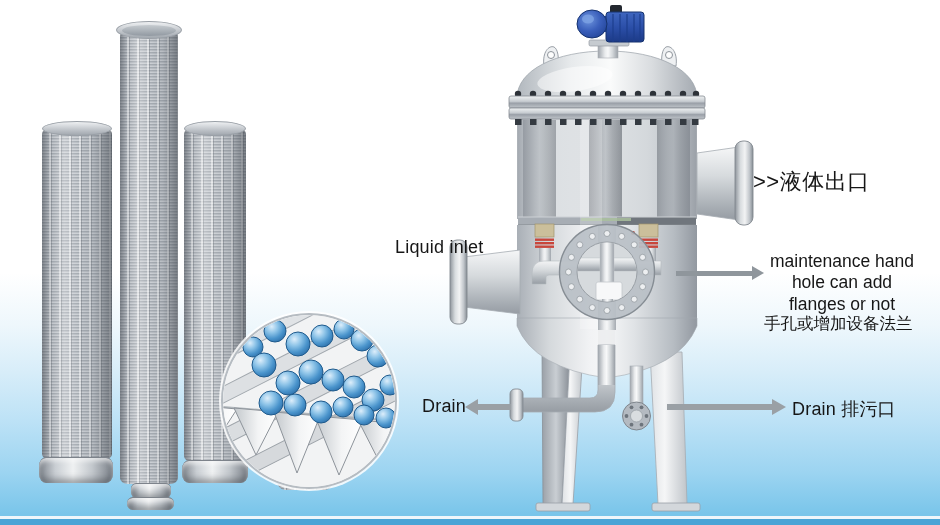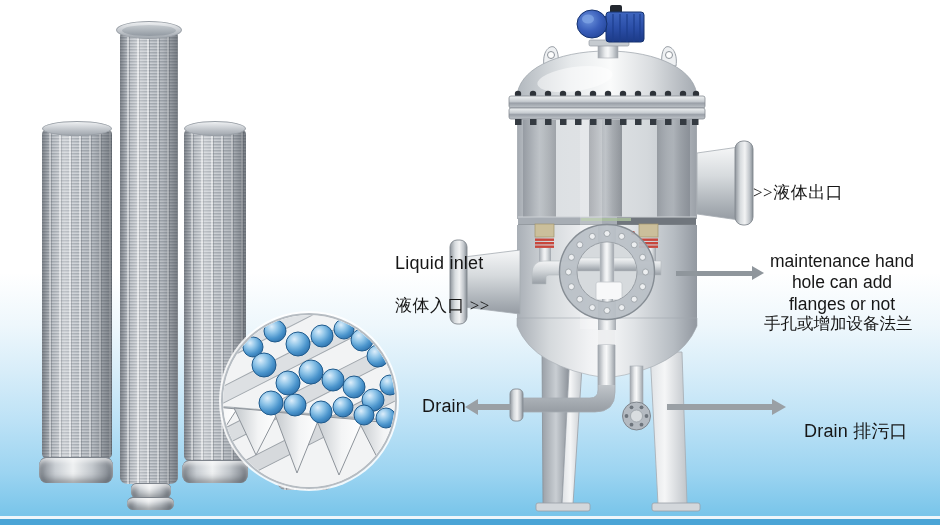--- a/index.html
+++ b/index.html
@@ -27,21 +27,21 @@
     background:linear-gradient(180deg,#c6cbd0,#9199a1);
   }
   .cart-foot{
     position:absolute;border-radius:7px/9px;border-top:1px solid #7d838b;box-sizing:border-box;
     background:linear-gradient(90deg,#7e848c,#c9ced3 22%,#eff1f2 46%,#c2c7cc 72%,#787e86);
     box-shadow:inset 0 3px 4px rgba(255,255,255,.65), inset 0 -4px 6px rgba(55,61,69,.45);
   }
   
   .lbl{position:absolute;color:#161616;z-index:6;}
   .lbl .en{font-size:18px;letter-spacing:.2px;}
-  .lbl .zh{font-size:17px;margin-top:20px;letter-spacing:.5px;font-family:Liberation Serif, serif;}
+  .lbl .zh{font-size:22px;margin-top:6px;letter-spacing:.5px;}
   .lbl-maint{width:150px;font-size:17.5px;line-height:1.22;}
   .lbl-maint-zh{font-size:16.5px;}
   .arrow-shaft{position:absolute;background:#9aa0a5;z-index:6;}
   .arrow-head{position:absolute;width:0;height:0;z-index:6;}
   .head-left {border-top:8px solid transparent;border-bottom:8px solid transparent;border-right:13px solid #9aa0a5;}
   .head-right{border-top:8px solid transparent;border-bottom:8px solid transparent;border-left:14px solid #9aa0a5;}
   .head-right-sm{border-top:7px solid transparent;border-bottom:7px solid transparent;border-left:12px solid #8f969c;}
   
   .inset{
     position:absolute;left:221px;top:313px;width:176px;height:176px;border-radius:50%;
@@ -386,41 +386,40 @@
           <line x1="180" y1="14" x2="180" y2="42"></line>
         <line x1="187" y1="14" x2="187" y2="42"></line>
           <line x1="194" y1="14" x2="194" y2="42"></line>
           <line x1="200" y1="14" x2="200" y2="42"></line>
       </g>
       <ellipse cx="152" cy="24" rx="15" ry="14" fill="url(#rBlueCap)" stroke="#16336e" stroke-width="1"></ellipse>
       <ellipse cx="148" cy="19" rx="6" ry="4.5" fill="#7da3e4" opacity=".8"></ellipse>
     </g>
   </svg>
 
-  <div class="lbl" style="left:395px;top:253px;">
+  <div class="lbl" style="left:395px;top:237px;text-align:center;">
     <div class="en">Liquid inlet</div>
-    <div class="zh">液体入口 &gt;&gt;</div>
   </div>
 
   <div class="lbl" style="left:753px;top:161px;">
     <div class="zh">&gt;&gt;液体出口</div>
   </div>
 
   <div class="lbl lbl-maint" style="left:767px;top:251px;text-align:center;">maintenance hand hole can add flanges or not</div>
   <div class="lbl lbl-maint-zh" style="left:764px;top:313px;font-family:Liberation Mono, monospace;">手孔或增加设备法兰</div>
   <div class="arrow-shaft" style="left:676px;top:271px;width:77px;height:5px;background:#8f969c;"></div>
   <div class="arrow-head head-right-sm" style="left:752px;top:266px;"></div>
 
   <div class="lbl" style="left:422px;top:396px;text-align:center;">
     <div class="en">Drain</div>
   </div>
   <div class="arrow-head head-left" style="left:465px;top:399px;"></div>
   <div class="arrow-shaft" style="left:477px;top:404px;width:34px;height:6px;"></div>
 
   <div class="arrow-shaft" style="left:667px;top:404px;width:106px;height:6px;"></div>
   <div class="arrow-head head-right" style="left:772px;top:399px;"></div>
-  <div class="lbl" style="left:792px;top:419px;margin-left:12px;">
+  <div class="lbl" style="left:792px;top:397px;">
     <div class="en">Drain 排污口</div>
   </div>
 
   <div class="footer-line" style="background: rgb(238, 246, 251);"></div>
   <div class="footer-bar" style="background: rgb(74, 164, 214);"></div>
 </div>
 
 </body></html>

